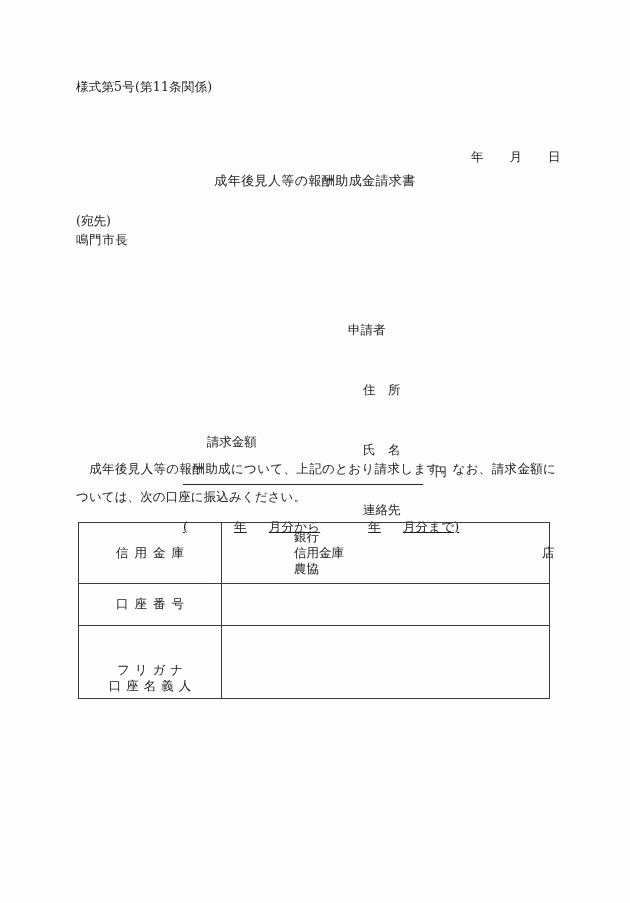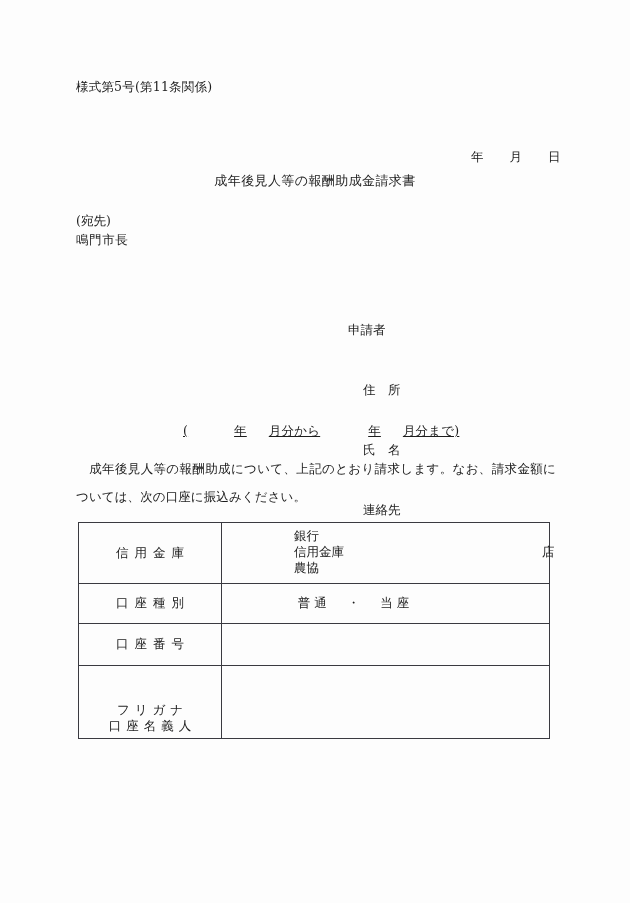--- a/index.html
+++ b/index.html
@@ -127,21 +127,20 @@
     padding: 0;
     vertical-align: middle;
   }
   .bank-table td.label {
     width: 126px;
     text-align: center;
     padding: 4px 8px;
   }
   .bank-table td.value {
     padding: 6px 10px;
-    font-family: Liberation Mono, monospace;
   }
   .lbl-sp { letter-spacing: 6px; padding-left: 6px; display: inline-block; }
   .lbl-sp2 { letter-spacing: 5px; padding-left: 5px; display: inline-block; }
 
   .row-bank   { height: 46px; }
   .row-type   { height: 40px; }
   .row-number { height: 42px; }
   .row-holder { height: 42px; }
 
   .bank-kinds {
@@ -183,46 +182,42 @@
   <div class="abs addressee-name">鳴門市長</div>
 
   <div class="abs applicant">
     <div>申請者</div>
     <div class="row2">住　所</div>
     <div class="row2">氏　名</div>
     <div class="row2">連絡先</div>
   </div>
 
   <div class="abs claim-wrap">
+    <span class="claim-line">
+      <span>請求金額</span>
+      <span class="yen">円</span>
+    </span>
     <span class="claim-period"><span>(</span><span class="g1"></span><span>年</span><span class="g2"></span><span>月分から</span><span class="g3"></span><span>年</span><span class="g4"></span><span>月分まで)</span></span>
   </div>
 
   <div class="abs body-text"><span class="indent"></span><span>成年後見人等の報酬助成について、上記のとおり請求します。なお、請求金額については、次の口座に振込みください。</span></div>
 
   <table class="bank-table">
     <tbody>
       <tr class="row-bank">
         <td class="label">
           <span class="lbl-sp">信用金庫</span>
         </td>
         <td class="value">
           <div class="bank-kinds">
             <div>銀行</div>
             <div>信用金庫</div>
             <div>農協</div>
             <span class="ten">店</span>
           </div>
-        </td>
-      </tr>
-      <tr class="row-type">
-        <td class="label">
-          <span class="lbl-sp">口座種別</span>
-        </td>
-        <td class="value">
-          <div class="acct-type">普通　・　当座</div>
         </td>
       </tr>
       <tr class="row-number">
         <td class="label">
           <span class="lbl-sp">口座番号</span>
         </td>
         <td class="value"></td>
       </tr>
       <tr class="row-holder">
         <td class="label">

